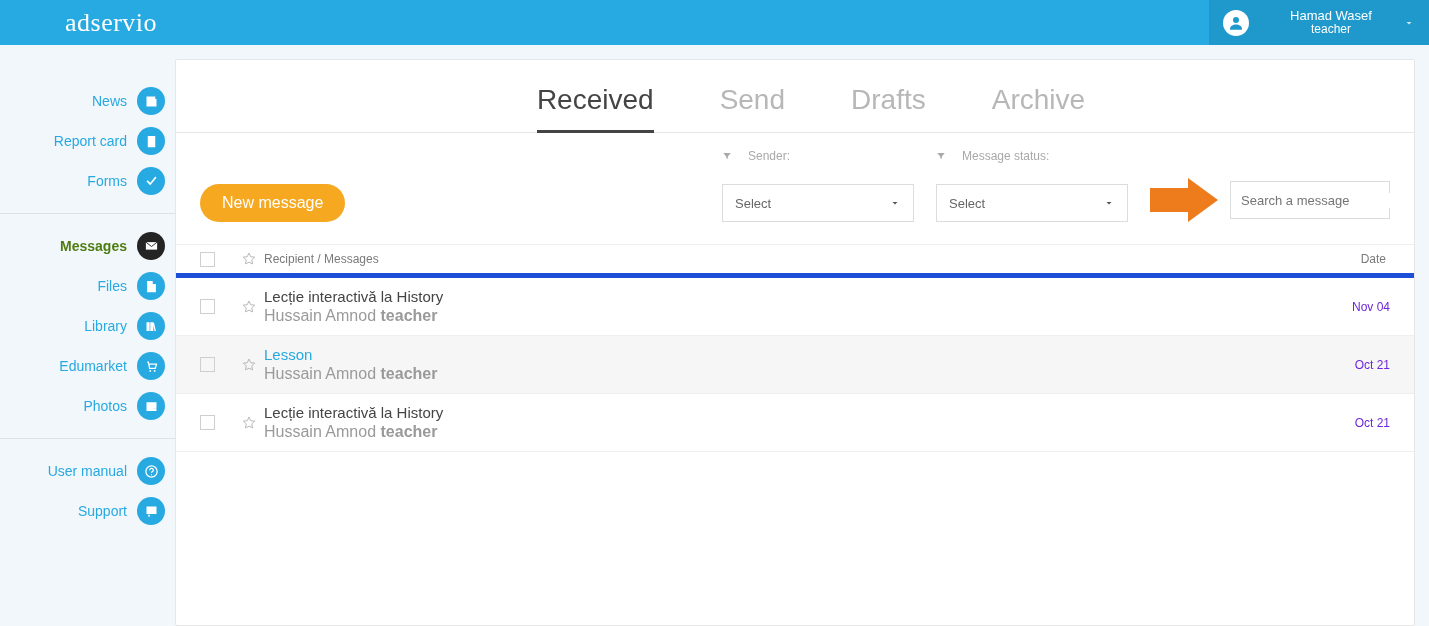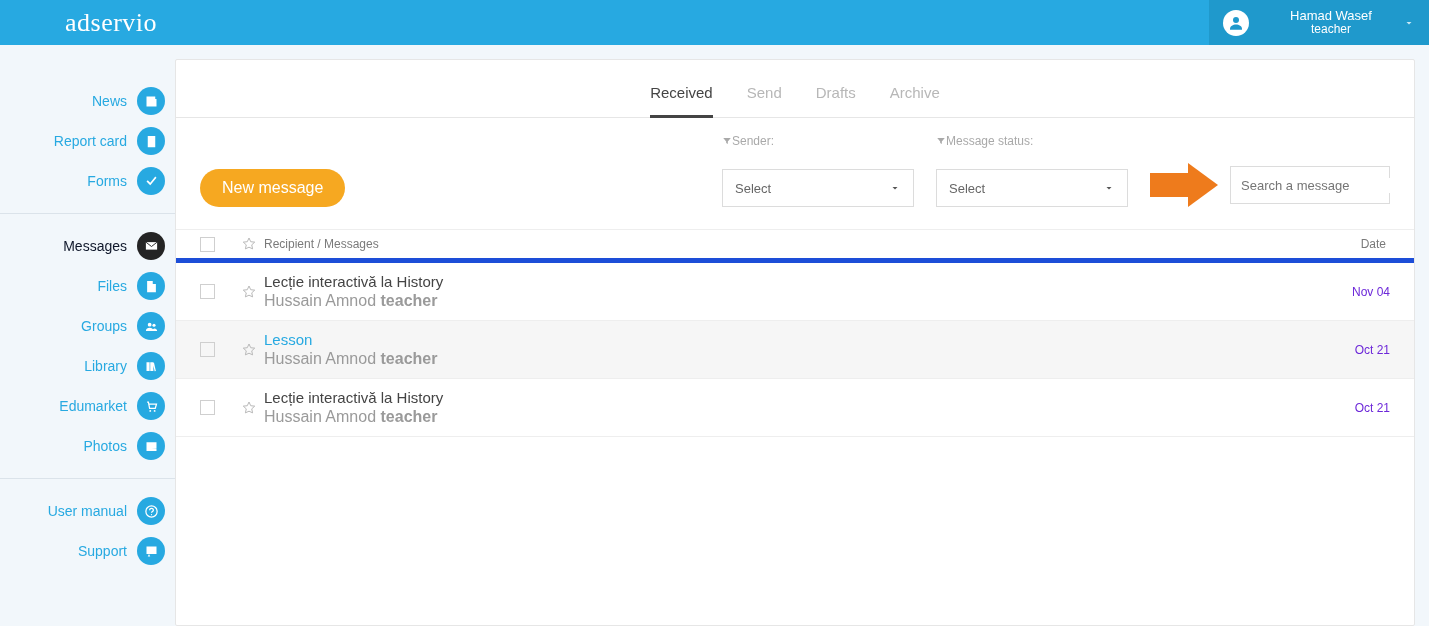--- a/index.html
+++ b/index.html
@@ -10,32 +10,32 @@
   .avatar { width:26px; height:26px; border-radius:50%; background:#fff; display:flex; align-items:center; justify-content:center; margin-right:10px; }
   .avatar svg { width:18px; height:18px; fill:#1f99cc; }
   .user-text { line-height:1.1; font-size:12px; flex:1; }
   .user-name { font-size:13px; }
   .chev { width:12px; height:12px; fill:#cbe9f6; }
   .wrap { display:flex; height:calc(100% - 45px); }
   .sidebar { width:175px; padding-top:36px; }
   .side-group { border-bottom:1px solid #dbe3ea; padding-bottom:12px; margin-bottom:12px; }
   .side-item { display:flex; align-items:center; justify-content:flex-end; gap:10px; padding:6px 10px 6px 0; cursor:pointer; }
   .side-label { font-size:14px; color:#27a9e1; }
-  .side-item.active .side-label { color:#0f172a; }
+  .side-item.active .side-label { color:#4d7c0f;font-weight:bold; }
   .side-icon { width:28px; height:28px; border-radius:50%; background:#27a9e1; display:flex; align-items:center; justify-content:center; flex-shrink:0; }
   .side-item.active .side-icon { background:#242424; }
   .side-icon svg { width:15px; height:15px; fill:#fff; }
   .main { flex:1; background:#fff; margin:14px 14px 0 0; border:1px solid #e6e6e6; border-radius:2px; overflow:hidden; }
   .tabs { display:flex; justify-content:center; gap:34px; padding:24px 0 0 0; border-bottom:1px solid #e6e6e6; }
-  .tab { font-size:15px; color:#b7b7b7; padding-bottom:14px; cursor:pointer; }
+  .tab { font-size:28px; color:#b7b7b7; padding-bottom:14px; cursor:pointer;margin-left:32px; }
   .tab.active { color:#444; border-bottom:3px solid #444; margin-bottom:-1px; }
   .filter-row { display:flex; align-items:flex-end; padding:16px 24px 22px 24px; gap:22px; position:relative; }
   .new-btn { background:#f6a821; color:#fff; border:none; border-radius:22px; padding:10px 22px; font-size:16px; cursor:pointer; margin-right:auto; }
   .filter-col { width:192px; }
-  .filter-label { font-size:12px; color:#a9a9a9; margin-bottom:6px; display:flex; align-items:center; gap:0; }
+  .filter-label { font-size:12px; color:#a9a9a9; margin-bottom:6px; display:flex; align-items:center; gap:16px; }
   .filter-label svg { width:10px; height:10px; fill:#a9a9a9; }
   .select { border:1px solid #dcdcdc; height:38px; display:flex; align-items:center; justify-content:space-between; padding:0 12px; font-size:13px; color:#666; cursor:pointer; background:#fff;margin-top:21px; }
   .select svg { width:12px; height:12px; fill:#555; }
   .search-wrap { margin-left:auto; display:flex; align-items:center; gap:10px; }
   .arrow-callout { width:70px; height:44px; position:relative; }
   .arrow-callout .body { position:absolute; left:0; top:10px; width:40px; height:24px; background:#ee7b1c; }
   .arrow-callout .head { position:absolute; left:38px; top:0; width:0; height:0; border-top:22px solid transparent; border-bottom:22px solid transparent; border-left:30px solid #ee7b1c; }
   .search-box { border:1px solid #dcdcdc; height:38px; width:160px; display:flex; align-items:center; padding:0 10px; }
   .search-box input { border:none; flex:1; outline:none; font-size:13px; color:#555; }
   .search-box svg { width:16px; height:16px; fill:#888; }
@@ -116,30 +116,20 @@
         </div>
         <div class="side-item">
           <span class="side-label">Files</span>
           <span class="side-icon">
             <svg viewBox="0 0 24 24">
               <path d="M14 3l5 5v13H5V3zM14 3v5h5" fill="#fff"></path>
             </svg>
           </span>
         </div>
         <div class="side-item">
-          <span class="side-label">Groups</span>
-          <span class="side-icon">
-            <svg viewBox="0 0 24 24">
-              <circle cx="9" cy="9" r="3"></circle>
-              <circle cx="16" cy="10" r="2.5"></circle>
-              <path d="M3 19c0-3 3-5 6-5s6 2 6 5M13 19c0-2 2-4 4-4s4 2 4 4"></path>
-            </svg>
-          </span>
-        </div>
-        <div class="side-item">
           <span class="side-label">Library</span>
           <span class="side-icon">
             <svg viewBox="0 0 24 24">
               <path d="M4 5h5v14H4zm6 0h5v14h-5zm6 1l3 13-2 .5-3-13z"></path>
             </svg>
           </span>
         </div>
         <div class="side-item">
           <span class="side-label">Edumarket</span>
           <span class="side-icon">

